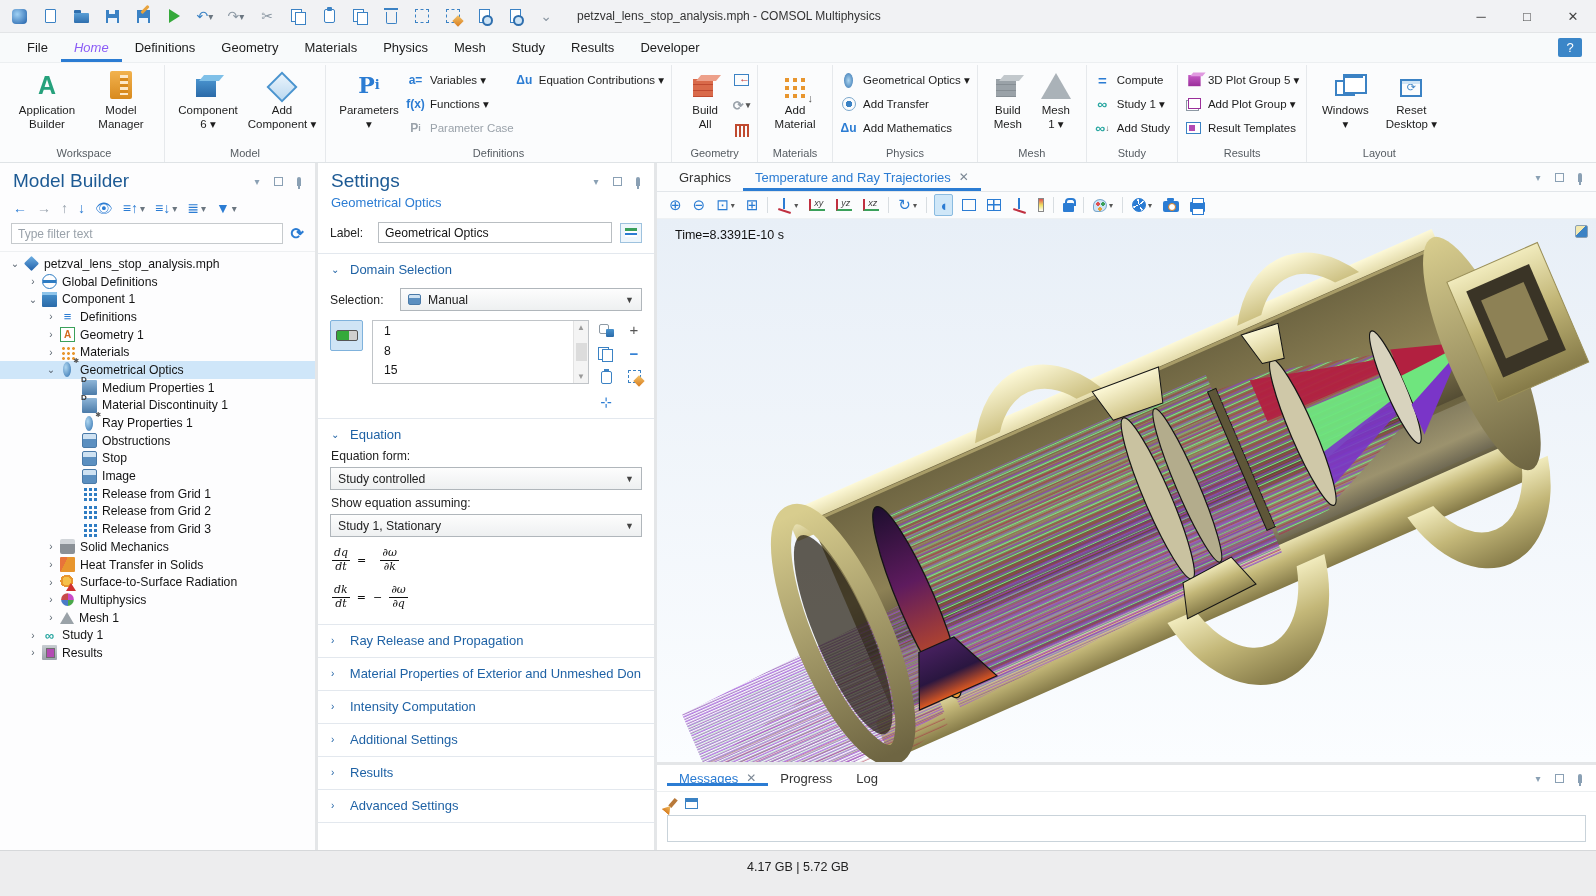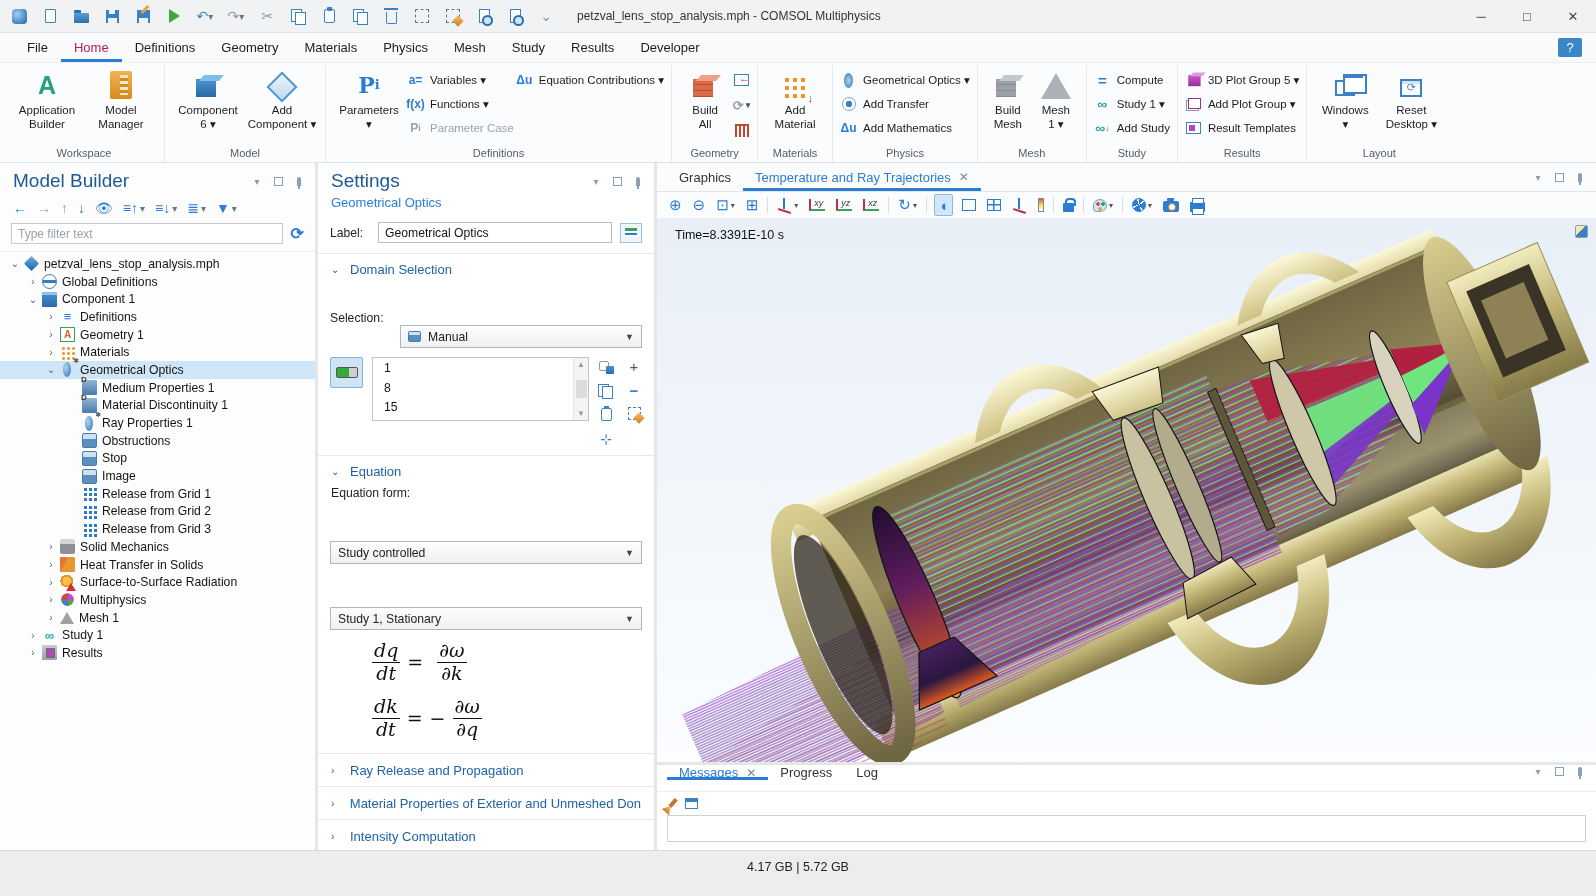--- a/index.html
+++ b/index.html
@@ -32,21 +32,21 @@
   .qi-docsearch{width:11px;height:14px;border:1.5px solid #3b82c4;background:#fff;position:relative;}
   .qi-docsearch::after{content:"";position:absolute;right:-4px;bottom:-4px;width:7px;height:7px;border:2px solid #2f6fae;border-radius:50%;background:#cfe4f5;}
   .caretchar{color:#6b7680;font-size:10px;}
   .title-text{margin-left:22px;font-size:12px;color:#333;}
   .win-controls{margin-left:auto;display:flex;align-items:center;}
   .win-btn{width:46px;height:32px;display:flex;align-items:center;justify-content:center;color:#444;font-size:13px;}
 
   
   .menubar{height:30px;display:flex;align-items:stretch;background:#f8fafb;padding:0 14px;border-bottom:1px solid #eceff1;}
   .menu-item{padding:0 13px;font-size:13px;color:#1d1d1d;display:flex;align-items:center;}
-  .menu-item.active{color:#be185d;box-shadow:inset 0 -3px 0 #2b7cd3;}
+  .menu-item.active{color:#8b5cf6;box-shadow:inset 0 -3px 0 #2b7cd3;font-style:italic;}
   .help-btn{margin-left:auto;align-self:center;width:24px;height:19px;background:#3b86c8;color:#fff;font-size:13px;display:flex;align-items:center;justify-content:center;border-radius:2px;}
 
   
   .ribbon{height:100px;background:#fbfcfd;border-bottom:1px solid #dfe3e6;display:flex;padding:2px 4px 0 4px;}
   .rgroup{display:flex;flex-direction:column;padding:0 7px;border-right:1px solid #e6e9ec;}
   .rgroup:last-child{border-right:none;}
   .rgroup-content{display:flex;flex:1;gap:2px;align-items:flex-start;}
   .rgroup-label{text-align:center;font-size:11px;color:#565c62;padding:1px 0 3px;}
   .rbtn-lg{display:flex;flex-direction:column;align-items:center;width:72px;padding-top:5px;font-size:11.5px;line-height:1.22;text-align:center;color:#1d1d1d;}
   .rbtn-lg .rlabel{white-space:pre-line;margin-top:3px;}
@@ -144,21 +144,21 @@
   .form-label{width:40px;flex:none;}
   .tinput{flex:1;height:21px;border:1px solid #b9bec2;padding:0 6px;font-size:12.2px;background:#fff;font-family:"Liberation Sans",sans-serif;color:#141414;}
   .label-extra{width:22px;height:20px;border:1px solid #9ec2de;background:#eef6fc;flex:none;display:flex;align-items:center;justify-content:center;}
   .label-extra::before{content:"";width:12px;height:9px;background:linear-gradient(#3aa05a 0 3px,#fff 3px 5px,#2b7cd3 5px 7px,#fff 7px);}
   .name-spacer{width:22px;flex:none;}
   .sec-sep{border-top:1px solid #e3e8ee;margin-top:7px;}
   .sec-head{display:flex;align-items:center;gap:9px;padding:8px 13px 7px;color:#1f62a5;font-size:13px;}
   .chev2{color:#1f62a5;font-size:10px;width:10px;}
   .sel-row{display:flex;align-items:center;padding:4px 12px;gap:8px;font-size:12.2px;}
   .sel-label{width:62px;flex:none;}
-  .dropdown{flex:1;height:23px;border:1px solid #b0b6bb;background:linear-gradient(#fdfdfd,#eef0f1);display:flex;align-items:center;padding:0 7px;gap:7px;font-size:12.2px;margin-top:37px;}
+  .dropdown{flex:1;height:23px;border:1px solid #b0b6bb;background:linear-gradient(#fdfdfd,#eef0f1);display:flex;align-items:center;padding:0 7px;gap:7px;font-size:12.2px;}
   .dd-caret{margin-left:auto;color:#444;font-size:9px;}
   .dd-boxicon{width:13px;height:11px;background:linear-gradient(#cfe2f2 0 35%,#5b8fc0 35%);border:1px solid #4a7aa8;border-radius:2px;flex:none;}
   .domain-body{display:flex;padding:5px 12px 2px;gap:9px;}
   .toggle-btn{width:33px;height:31px;border:1px solid #7fb2dc;background:#cfe4f5;border-radius:2px;display:flex;align-items:center;justify-content:center;flex:none;}
   .toggle-pill{width:22px;height:11px;border:1px solid #555;border-radius:2px;background:linear-gradient(90deg,#35a93a 0 62%,#cfcfcf 62%);}
   .sel-list{flex:1;border:1px solid #c0c4c8;background:#fff;height:64px;display:flex;}
   .sel-items{flex:1;padding:1px 0 0 11px;font-size:12.2px;line-height:19.5px;color:#141414;}
   .sel-scroll{width:15px;background:#f4f4f4;border-left:1px solid #e3e3e3;display:flex;flex-direction:column;align-items:center;justify-content:space-between;color:#9a9a9a;font-size:8px;padding:2px 0;}
   .scroll-thumb{width:11px;height:18px;background:#dcdcdc;}
   .sel-side{display:flex;gap:12px;padding-top:2px;}
@@ -167,21 +167,21 @@
   .si-plus{color:#555;font-size:15px;} .si-minus{color:#2b7cd3;font-size:15px;font-weight:bold;}
   .si-copy::before,.si-copy::after{content:"";position:absolute;width:9px;height:11px;border:1.5px solid #3b82c4;background:#fff;}
   .si-copy::before{left:0;top:1px;} .si-copy::after{left:4px;top:3px;}
   .si-clip{width:11px;height:13px;border:1.5px solid #3b82c4;border-radius:2px;background:#fff;position:relative;}
   .si-clip::before{content:"";position:absolute;top:-3px;left:2px;width:5px;height:3px;background:#3b82c4;}
   .si-chain::before{content:"";position:absolute;left:1px;top:2px;width:8px;height:8px;border:1.5px solid #8d99a4;border-radius:2px;}
   .si-chain::after{content:"";position:absolute;right:0;bottom:0;width:8px;height:8px;background:linear-gradient(#4a94cf,#2a6aa8);border-radius:1px;}
   .si-brush{width:13px;height:13px;border:1.5px dashed #3b82c4;position:relative;}
   .si-brush::after{content:"";position:absolute;right:-3px;bottom:-3px;width:8px;height:8px;background:linear-gradient(135deg,#f3c268,#d77c1e);transform:rotate(45deg);}
   .si-zoomsel{color:#2b7cd3;font-size:14px;}
-  .eq-block{padding:6px 14px 2px;font-family:"DejaVu Serif",serif;font-style:italic;font-size:19px;color:#111;margin-left:40px;}
+  .eq-block{padding:6px 14px 2px;font-family:"DejaVu Serif",serif;font-style:italic;font-size:11px;color:#111;}
   .eq-line{display:flex;align-items:center;gap:7px;margin-bottom:11px;}
   .frac{display:inline-flex;flex-direction:column;align-items:center;line-height:1.15;}
   .frac .num{border-bottom:1.2px solid #111;padding:0 2px;}
   .collapsed-rows .sec-head{border-top:1px solid #e3e8ee;padding:8.5px 13px;white-space:nowrap;overflow:hidden;}
   .collapsed-rows .sec-head:last-child{border-bottom:1px solid #e3e8ee;}
 
   
   .gfx-panel{flex:1;display:flex;flex-direction:column;background:#fff;min-height:0;}
   .gfx-tabs{height:29px;display:flex;align-items:stretch;padding:0 10px;border-bottom:1px solid #e2e6ea;background:#fbfcfd;}
   .gtab{display:flex;align-items:center;gap:8px;padding:0 12px;font-size:13px;color:#333;}
@@ -211,21 +211,21 @@
   .gt-axes::after{content:"";position:absolute;left:1px;bottom:0;width:13px;height:2px;background:#c03040;transform:rotate(18deg);}
   .gfx-canvas{flex:1;position:relative;min-height:0;background:linear-gradient(#e8eff7,#fbfdff);}
   .gfx-canvas svg{position:absolute;inset:0;width:100%;height:100%;}
   .anno{position:absolute;top:9px;font-size:12.5px;color:#111;}
   .anno-time{left:18px;}
   .anno-title{left:0;right:0;text-align:center;}
   .corner-ic{position:absolute;top:6px;right:8px;width:13px;height:13px;background:linear-gradient(135deg,#f3e9b0 0 45%,#3b82c4 45%);border:1px solid #8aa0b4;border-radius:2px;}
 
   
   .msg-panel{height:88px;border-top:3px solid #e4e6e8;background:#fff;display:flex;flex-direction:column;}
-  .msg-tabs{height:27px;display:flex;align-items:flex-start;padding:0 10px;border-bottom:1px solid #eceff1;}
+  .msg-tabs{height:27px;display:flex;align-items:center;padding:0 10px;border-bottom:1px solid #eceff1;}
   .msg-toolbar{height:22px;display:flex;align-items:center;gap:10px;padding:0 14px;}
   .broom{width:4px;height:10px;background:#b8793a;transform:rotate(40deg);position:relative;}
   .broom::after{content:"";position:absolute;bottom:-7px;left:-3px;width:10px;height:8px;background:linear-gradient(#f3c268,#d77c1e);clip-path:polygon(0 100%,50% 0,100% 100%);}
   .msgwin{width:13px;height:11px;border:1.5px solid #3b82c4;position:relative;background:#fff;}
   .msgwin::before{content:"";position:absolute;top:0;left:0;right:0;height:3px;background:#3b82c4;}
   .msg-box{margin:1px 10px 8px;border:1px solid #c9d3da;flex:1;background:#fff;}
 
   
   .statusbar{height:46px;background:#ededee;border-top:1px solid #d6d8da;display:flex;justify-content:center;align-items:flex-start;padding-top:9px;font-size:12.5px;color:#222;}
 </style>
@@ -733,20 +733,23 @@
       <span>Equation</span>
     </div>
     <div class="form-row" style="padding:0 13px 4px">
       <span>Equation form:</span>
     </div>
     <div class="form-row" style="padding:0 12px 6px">
       <div class="dropdown">
         <span>Study controlled</span>
         <span class="dd-caret">▼</span>
       </div>
+    </div>
+    <div class="form-row" style="padding:0 13px 4px">
+      <span>Show equation assuming:</span>
     </div>
     <div class="form-row" style="padding:0 12px 4px">
       <div class="dropdown">
         <span>Study 1, Stationary</span>
         <span class="dd-caret">▼</span>
       </div>
     </div>
     <div class="eq-block">
       <div class="eq-line">
         <span class="frac">

